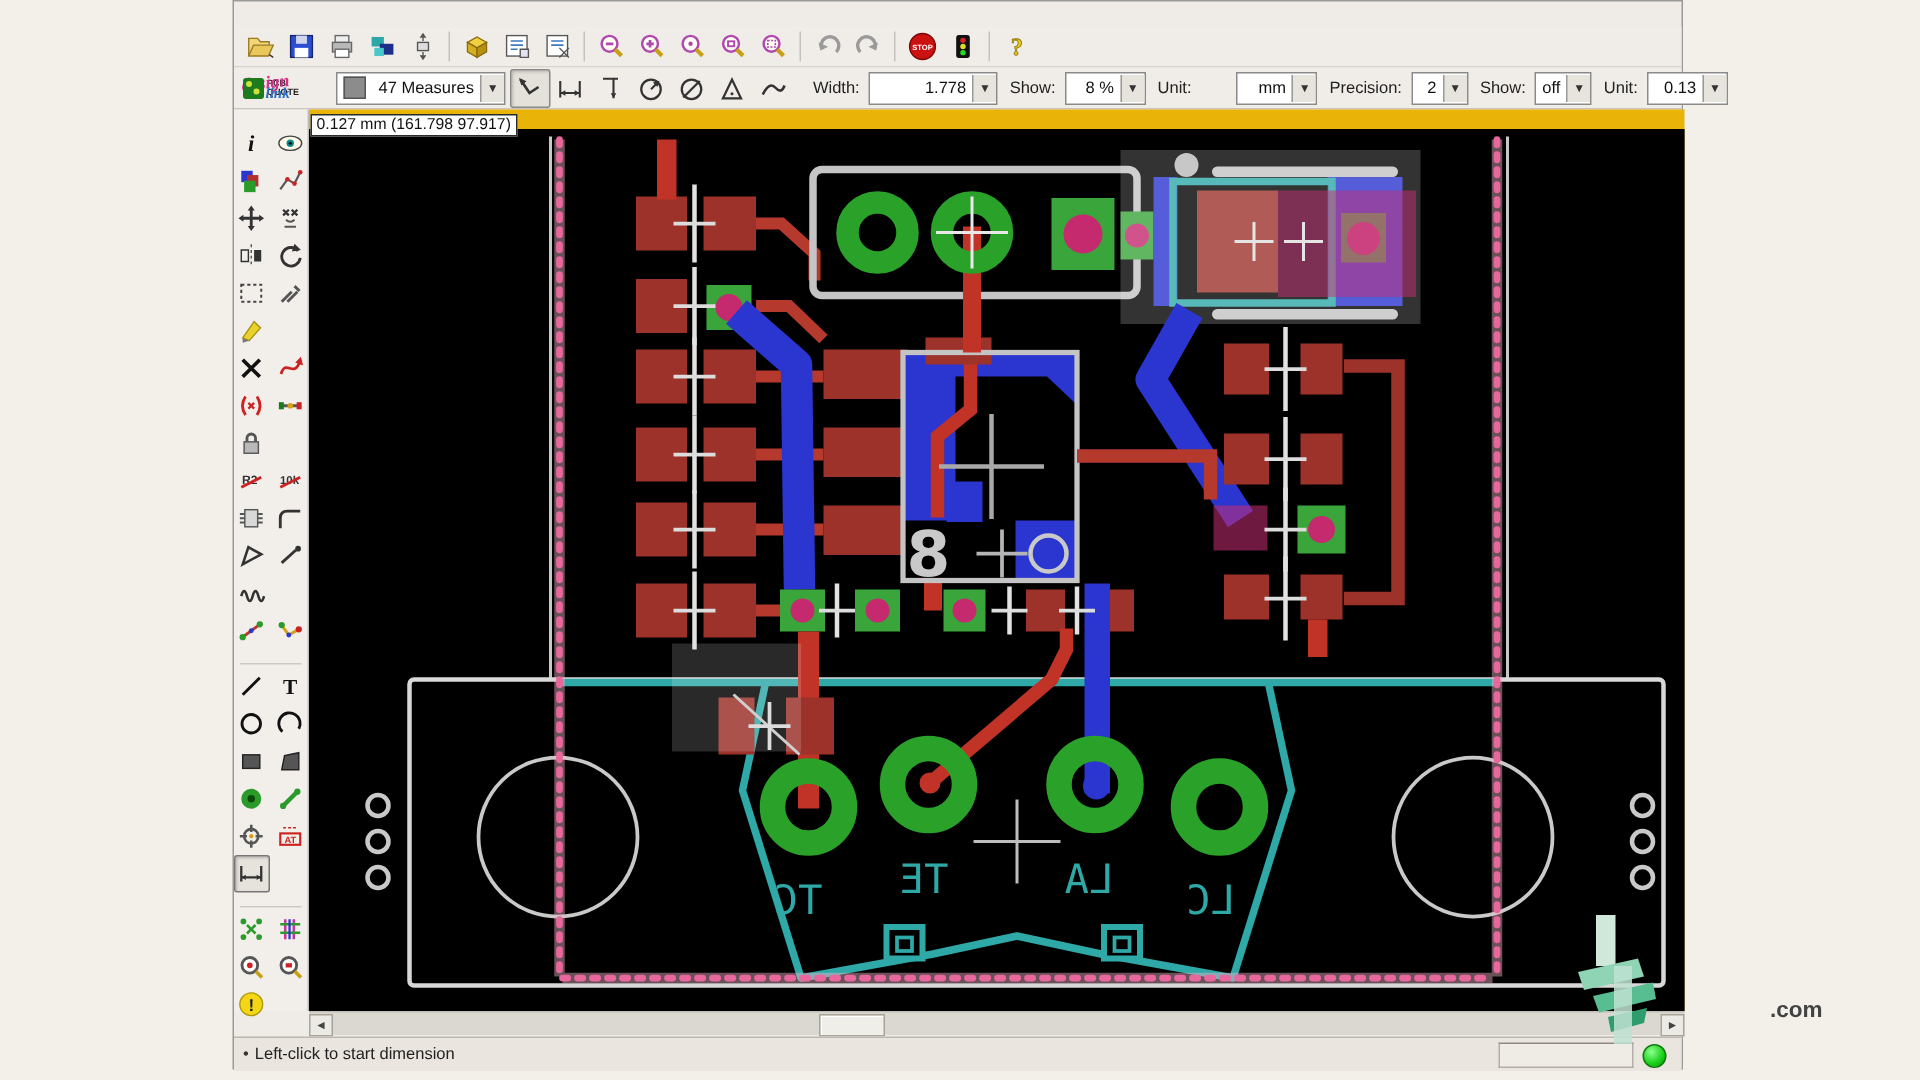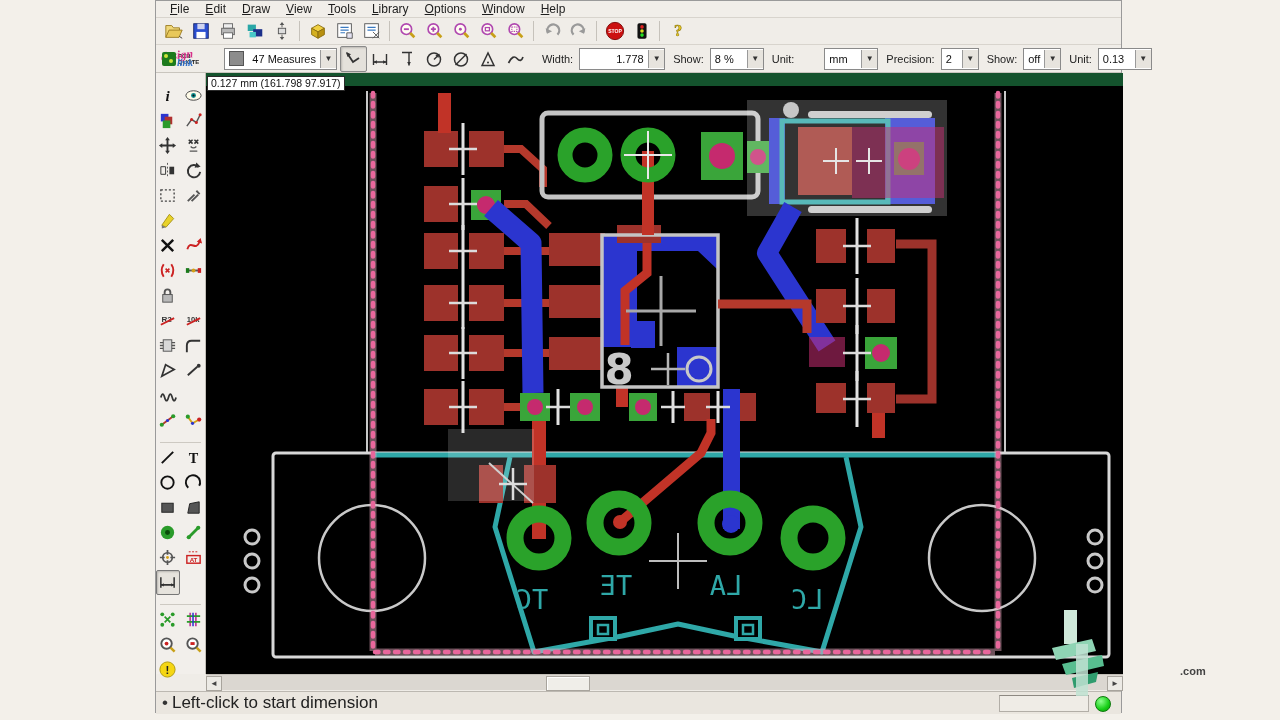--- a/index.html
+++ b/index.html
@@ -18,70 +18,59 @@
   .tbtn.sel{border:1px solid #8a8a8a;background:#e4e1db;box-shadow:inset 1px 1px 2px rgba(0,0,0,.18);}
   .tsep{width:1px;height:20px;background:#c6c2bb;margin:0 4px;}
   .logo{width:44px;height:24px;position:relative;margin-right:2px;}
   .logo .d1{position:absolute;left:1px;top:1px;font-family:"Liberation Serif",serif;font-style:italic;font-weight:bold;font-size:12px;color:#d6308a;transform:rotate(-6deg);}
   .logo .d2{position:absolute;left:17px;top:10px;font-family:"Liberation Serif",serif;font-style:italic;font-weight:bold;font-size:10px;color:#2e6fc9;}
   .pcbq{width:40px;height:22px;display:flex;align-items:center;gap:2px;margin-right:6px;}
   .pcbq .sq{width:14px;height:14px;background:#1d7a1d;border-radius:2px;position:relative;}
   .pcbq .sq i{position:absolute;width:4px;height:4px;border-radius:50%;background:#cbe23a;left:2px;top:2px;}
   .pcbq .sq i.b{left:7px;top:7px;}
   .pcbq .tx{font-size:6px;font-weight:bold;color:#222;line-height:6px;}
-  .ddl{display:flex;align-items:center;height:20px;background:#fff;border:1px solid #8a8a8a;margin:0 3px;}
+  .ddl{display:flex;align-items:center;height:20px;background:#fff;border:1px solid #8a8a8a;margin:0 3px;text-align:right;}
   .ddl .swatch{width:13px;height:13px;background:#8c8c8c;border:1px solid #555;margin:0 4px;}
   .ddl .val{font-size:11px;color:#111;padding:0 4px;white-space:nowrap;}
   .ddl .arr{width:15px;height:18px;background:#e7e4de;border-left:1px solid #9a9a9a;display:flex;align-items:center;justify-content:center;font-size:8px;color:#333;}
   .fld{display:flex;align-items:center;margin-left:5px;}
   .fld .lab{font-size:11px;color:#222;margin-right:3px;}
   .gridbtn{width:26px;height:24px;display:flex;align-items:center;justify-content:center;margin:0 4px;}
   
   .palette{position:absolute;left:0;top:72px;width:50px;height:601px;background:#f2efeb;border-right:1px solid #c2beb7;box-sizing:border-box;padding-top:10px;}
   .prow{display:flex;justify-content:center;gap:2px;height:25px;}
   .pcell{width:23px;height:23px;display:flex;align-items:center;justify-content:center;border:1px solid transparent;border-radius:2px;}
   .pcell svg{width:19px;height:19px;}
   .pcell.sel{border:1px solid #777;background:#e6e3dd;box-shadow:inset 1px 1px 2px rgba(0,0,0,.2);}
   .psep{height:7px;margin:2px 4px;border-bottom:1px solid #cdc9c2;}
   
-  .canvaswrap{position:absolute;left:50px;top:72px;width:917px;height:601px;background:#14532d;}
+  .canvaswrap{position:absolute;left:50px;top:72px;width:917px;height:601px;background:#eab308;}
   .canvas{position:absolute;left:0;top:13px;width:917px;height:588px;background:#000;}
   .coord{position:absolute;left:1px;top:3px;height:13px;background:#fff;border:1px solid #2a2a2a;font-size:10.5px;color:#111;padding:0 3px;line-height:13px;z-index:5;white-space:nowrap;}
   
   .hscroll{position:absolute;left:50px;top:673px;width:917px;height:15px;background:#dbd7d1;border-top:1px solid #c2beb7;}
   .sarrow{position:absolute;top:1px;width:14px;height:13px;background:#eceae5;border:1px solid #a8a49d;font-size:8px;color:#444;display:flex;align-items:center;justify-content:center;}
   .sarrow.l{left:0;} .sarrow.r{right:0;}
   .sthumb{position:absolute;left:340px;top:1px;width:42px;height:13px;background:#f0eee9;border:1px solid #a8a49d;box-shadow:inset 1px 1px 0 #fff;}
   
   .statusbar{position:absolute;left:0;top:690px;width:100%;height:23px;background:#eae6df;border-top:1px solid #bcb8b1;box-sizing:border-box;display:flex;align-items:center;}
-  .statusbar .msg{font-size:17px;color:#222;padding-left:6px;}
+  .statusbar .msg{font-size:11px;color:#222;padding-left:6px;}
   .statusbar .bullet{color:#333;margin-right:4px;}
   .statusbar .panel{position:absolute;right:32px;width:88px;height:15px;border:1px solid #b2aea7;border-top-color:#8d8982;background:#efece6;}
   .led{position:absolute;right:10px;top:4px;width:14px;height:14px;border-radius:50%;background:radial-gradient(circle at 35% 30%,#8dff8d,#17cf17 60%,#0a8f0a);border:1px solid #0a7a0a;}
   
   .wm{position:absolute;left:1052px;top:608px;width:210px;height:100px;z-index:20;}
   .wm .t1{position:absolute;left:50px;top:22px;font-size:34px;font-weight:bold;color:#434343;letter-spacing:1px;font-family:"Liberation Sans",sans-serif;}
-  .wm .t2{position:absolute;left:128px;top:57px;font-size:11px;font-weight:bold;color:#434343;}
+  .wm .t2{position:absolute;left:128px;top:57px;font-size:15px;font-weight:bold;color:#434343;}
 </style>
 </head>
 <body>
 
 <div class="app">
 
-  <div class="menubar" id="menubar">
-      <span><u>F</u>ile</span>
-      <span><u>E</u>dit</span>
-      <span><u>D</u>raw</span>
-      <span><u>V</u>iew</span>
-      <span><u>T</u>ools</span>
-      <span><u>L</u>ibrary</span>
-      <span><u>O</u>ptions</span>
-      <span><u>W</u>indow</span>
-      <span><u>H</u>elp</span>
-    </div>
 
   <div class="tb1" id="tb1">
       <span class="tbtn">
         <svg viewBox="0 0 22 22">
           <path d="M2 18 V5 H8.5 L10.5 7.5 H17 V10" fill="#f0d87a" stroke="#9a7b20"></path>
           <path d="M2 18 L5.5 10 H20 L16.5 18 Z" fill="#e8c85a" stroke="#9a7b20"></path>
           <path d="M17 17 l3 2" stroke="#333"></path>
         </svg>
       </span>
       <span class="tbtn">

